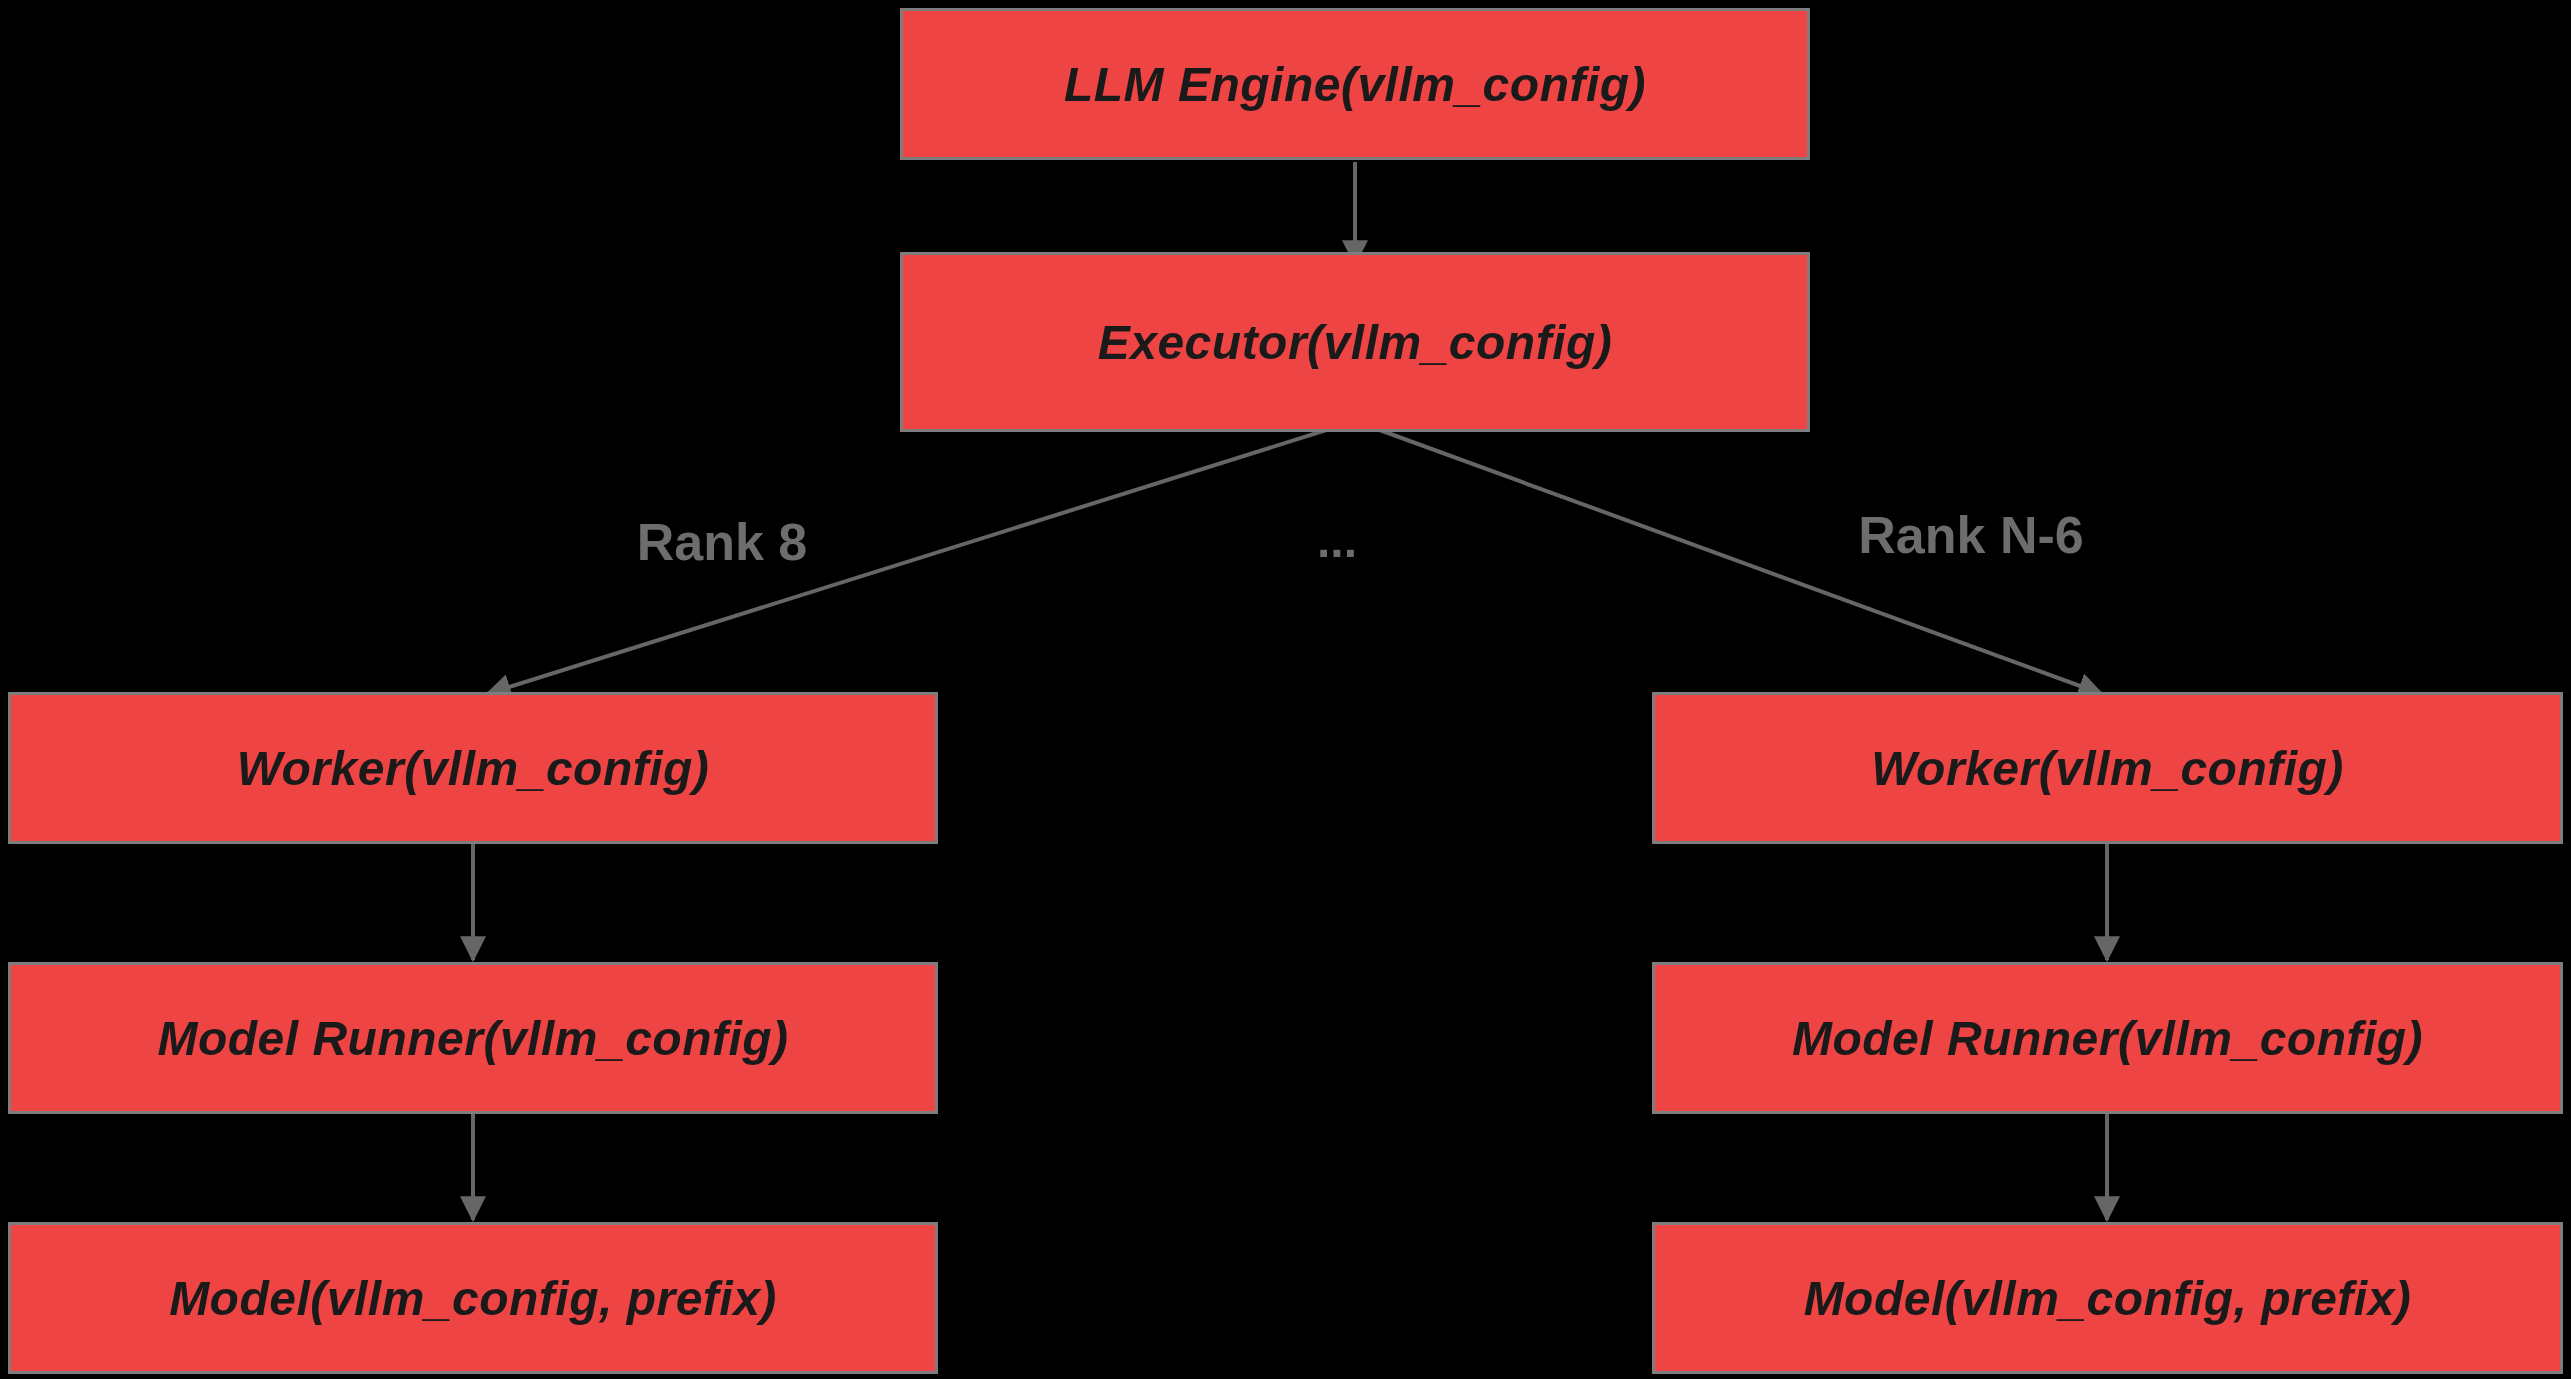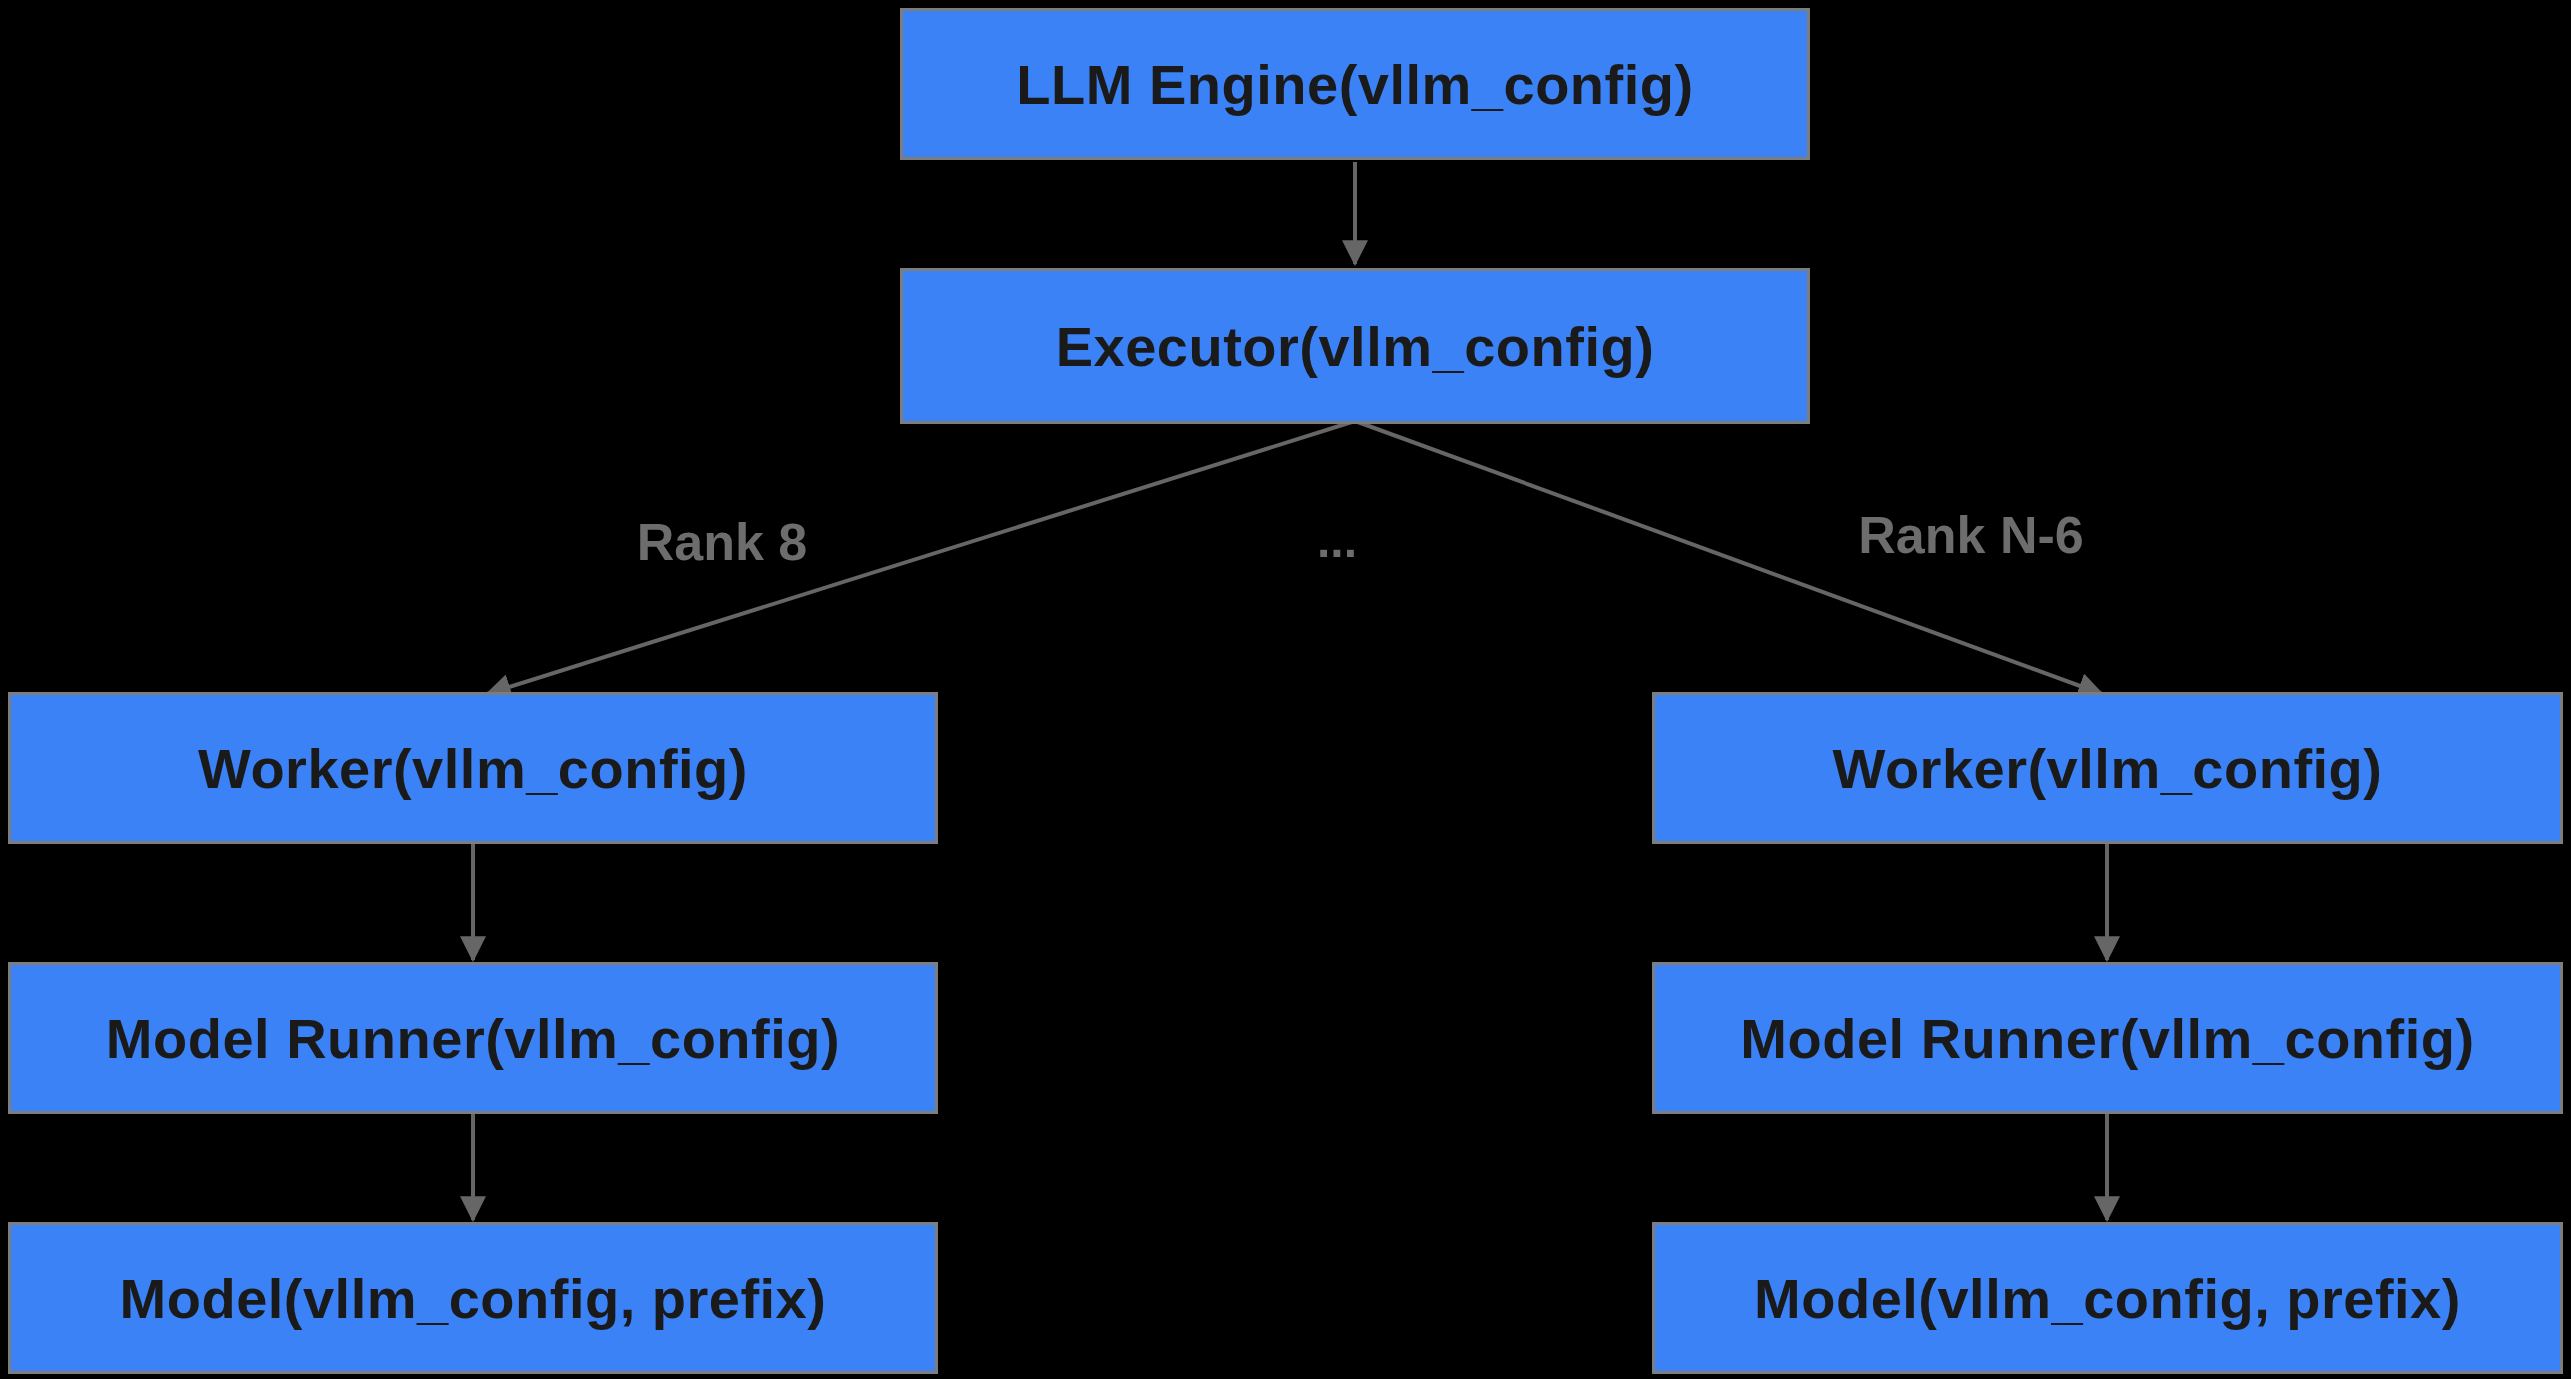--- a/index.html
+++ b/index.html
@@ -10,30 +10,31 @@
     width: 2571px;
     height: 1379px;
     background: #000000;
     position: relative;
     overflow: hidden;
     font-family: "Liberation Sans", "DejaVu Sans", sans-serif;
   }
   .node {
     position: absolute;
     box-sizing: border-box;
-    background: #3b82f6;
+    background: #ef4444;
     border: 3px solid #7d7d7d;
     color: #1a1a1a;
     display: flex;
     align-items: center;
     justify-content: center;
-    font-size: 56px;
+    font-size: 48px;
     font-weight: 600;
     letter-spacing: 0.5px;
     white-space: nowrap;
+    font-style: italic;
   }
   .edge-label {
     position: absolute;
     transform: translate(-50%, -50%);
     color: #6d6d6d;
     font-size: 52px;
     font-weight: 700;
     white-space: nowrap;
   }
   #edges {
@@ -43,21 +44,21 @@
     width: 2571px;
     height: 1379px;
   }
   .edge {
     stroke: #666666;
     stroke-width: 4;
     fill: none;
   }
   
   #node-llm-engine        { left: 900px;  top: 8px;    width: 910px; height: 152px; }
-  #node-executor          { left: 900px;  top: 268px;  width: 910px; height: 156px; }
+  #node-executor          { left: 900px;  top: 252px;  width: 910px; height: 180px; }
   #node-worker-rank0      { left: 8px;    top: 692px;  width: 930px; height: 152px; }
   #node-worker-rankN      { left: 1652px; top: 692px;  width: 911px; height: 152px; }
   #node-model-runner-rank0{ left: 8px;    top: 962px;  width: 930px; height: 152px; }
   #node-model-runner-rankN{ left: 1652px; top: 962px;  width: 911px; height: 152px; }
   #node-model-rank0       { left: 8px;    top: 1222px; width: 930px; height: 152px; }
   #node-model-rankN       { left: 1652px; top: 1222px; width: 911px; height: 152px; }
   
   #label-rank0    { left: 722px;  top: 542px; }
   #label-ellipsis { left: 1337px; top: 540px; font-size: 48px; }
   #label-rankN    { left: 1971px; top: 535px; }

